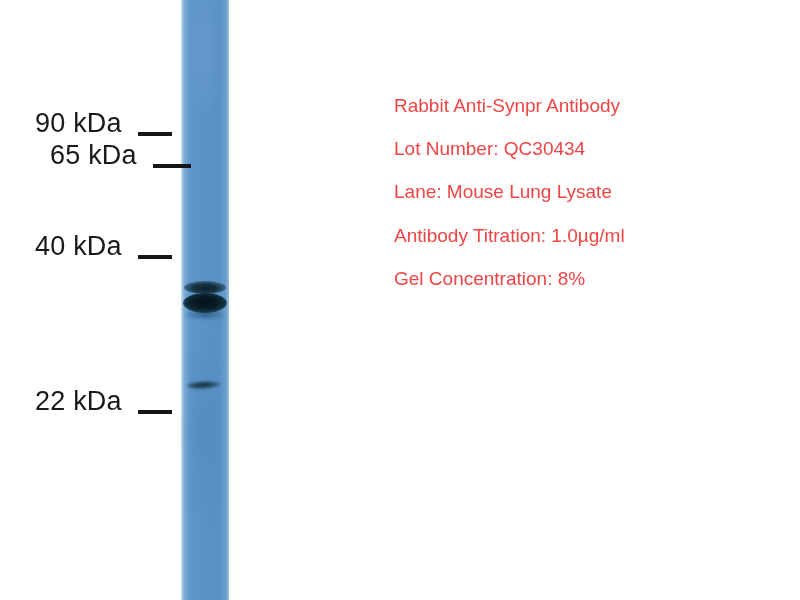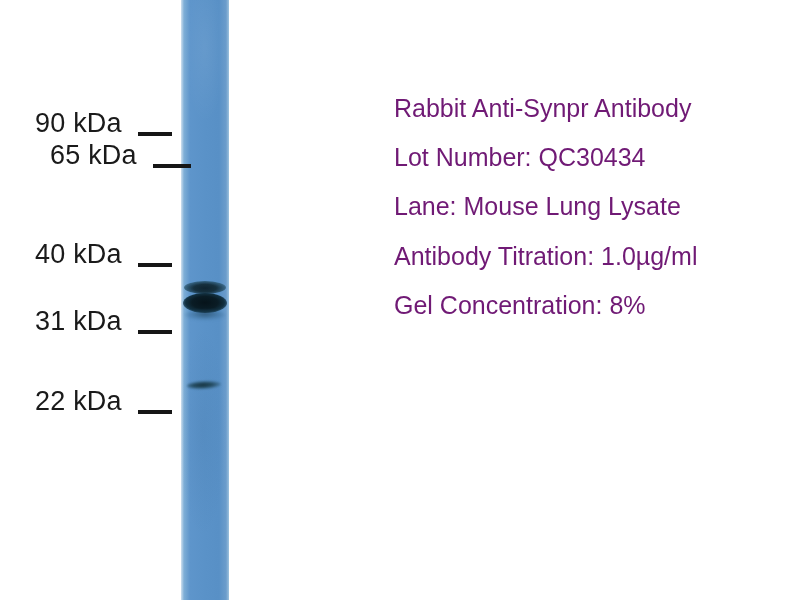--- a/index.html
+++ b/index.html
@@ -112,22 +112,22 @@
   }
 
   
   #info-block {
     position: absolute;
     left: 394px;
     top: 96px;
     width: 400px;
   }
   .info-line {
-    color: #701a75;
-    font-size: 25px;
+    color: #ef4444;
+    font-size: 19px;
     line-height: 1;
     white-space: nowrap;
     margin-bottom: 24px;
   }
   #info-group-2 { margin-top: 25px; }
   #info-group-2 .info-line:last-child { margin-bottom: 0; }
 </style>
 </head>
 <body>
 
@@ -143,29 +143,25 @@
   <div class="mw-marker" style="left:35px; top:110px;">
     <span class="mw-label">90 kDa</span>
     <span class="mw-tick" style="left:103px; top:22px; width:34px;"></span>
   </div>
 
   <div class="mw-marker" style="left:50px; top:142px;">
     <span class="mw-label">65 kDa</span>
     <span class="mw-tick" style="left:103px; top:22px; width:38px;"></span>
   </div>
 
-  <div class="mw-marker" style="left:35px; top:241px;">
+  <div class="mw-marker" style="left:35px; top:233px;">
     <span class="mw-label">40 kDa</span>
     <span class="mw-tick" style="left:103px; top:22px; width:34px;"></span>
   </div>
 
-  <div class="mw-marker" style="left:35px; top:308px;">
-    <span class="mw-label">31 kDa</span>
-    <span class="mw-tick" style="left:103px; top:22px; width:34px;"></span>
-  </div>
 
   <div class="mw-marker" style="left:35px; top:388px;">
     <span class="mw-label">22 kDa</span>
     <span class="mw-tick" style="left:103px; top:22px; width:34px;"></span>
   </div>
 
   <div id="info-block">
 
     <div id="info-group-1">
       <div class="info-line">Rabbit Anti-Synpr Antibody</div>

